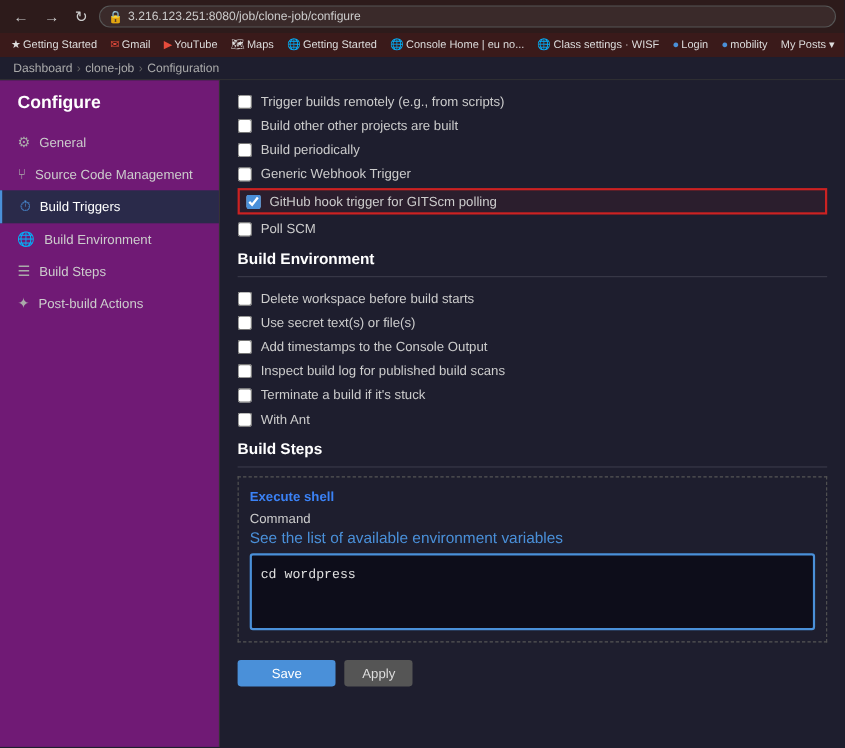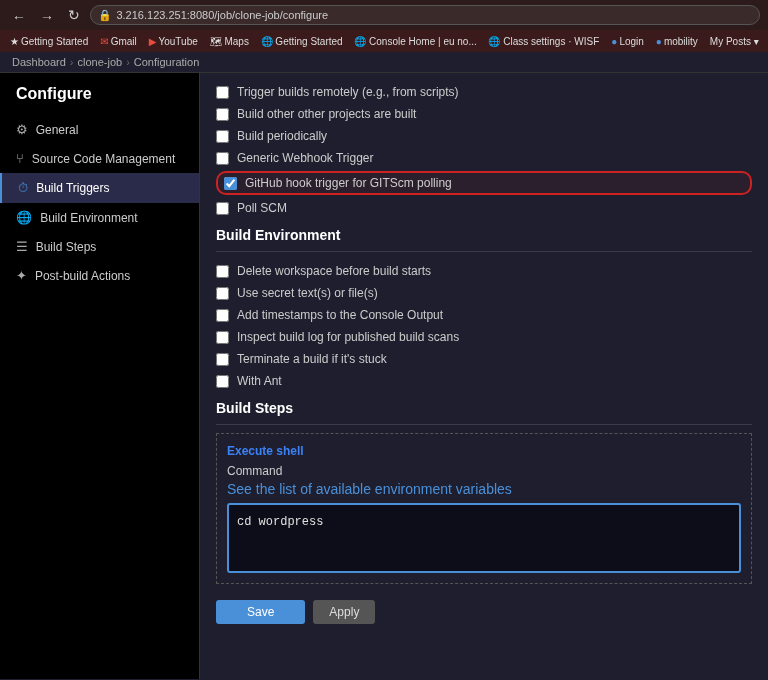--- a/index.html
+++ b/index.html
@@ -84,21 +84,21 @@
 
     
     .main-layout {
       display: flex;
       height: calc(680px - 30px - 22px - 22px);
     }
 
     
     .sidebar {
       width: 200px;
-      background: #000000;
+      background: #701a75;
       padding: 12px 0;
       flex-shrink: 0;
       border-right: 1px solid #333;
     }
     .sidebar-title {
       color: #fff;
       font-size: 16px;
       font-weight: bold;
       padding: 0 16px 12px;
     }
@@ -154,21 +154,21 @@
       height: 13px;
       accent-color: #4a90d9;
       cursor: pointer;
     }
 
     
     .highlight-row {
       border: 2px solid #cc2222;
       background: rgba(204, 34, 34, 0.08);
       padding: 3px 6px;
-      border-radius: 10px;
+      border-radius: 0;
       display: flex;
       align-items: center;
       gap: 8px;
       margin: 2px 0;
     }
     .highlight-row input[type="checkbox"] {
       width: 13px;
       height: 13px;
       accent-color: #4a90d9;
     }

